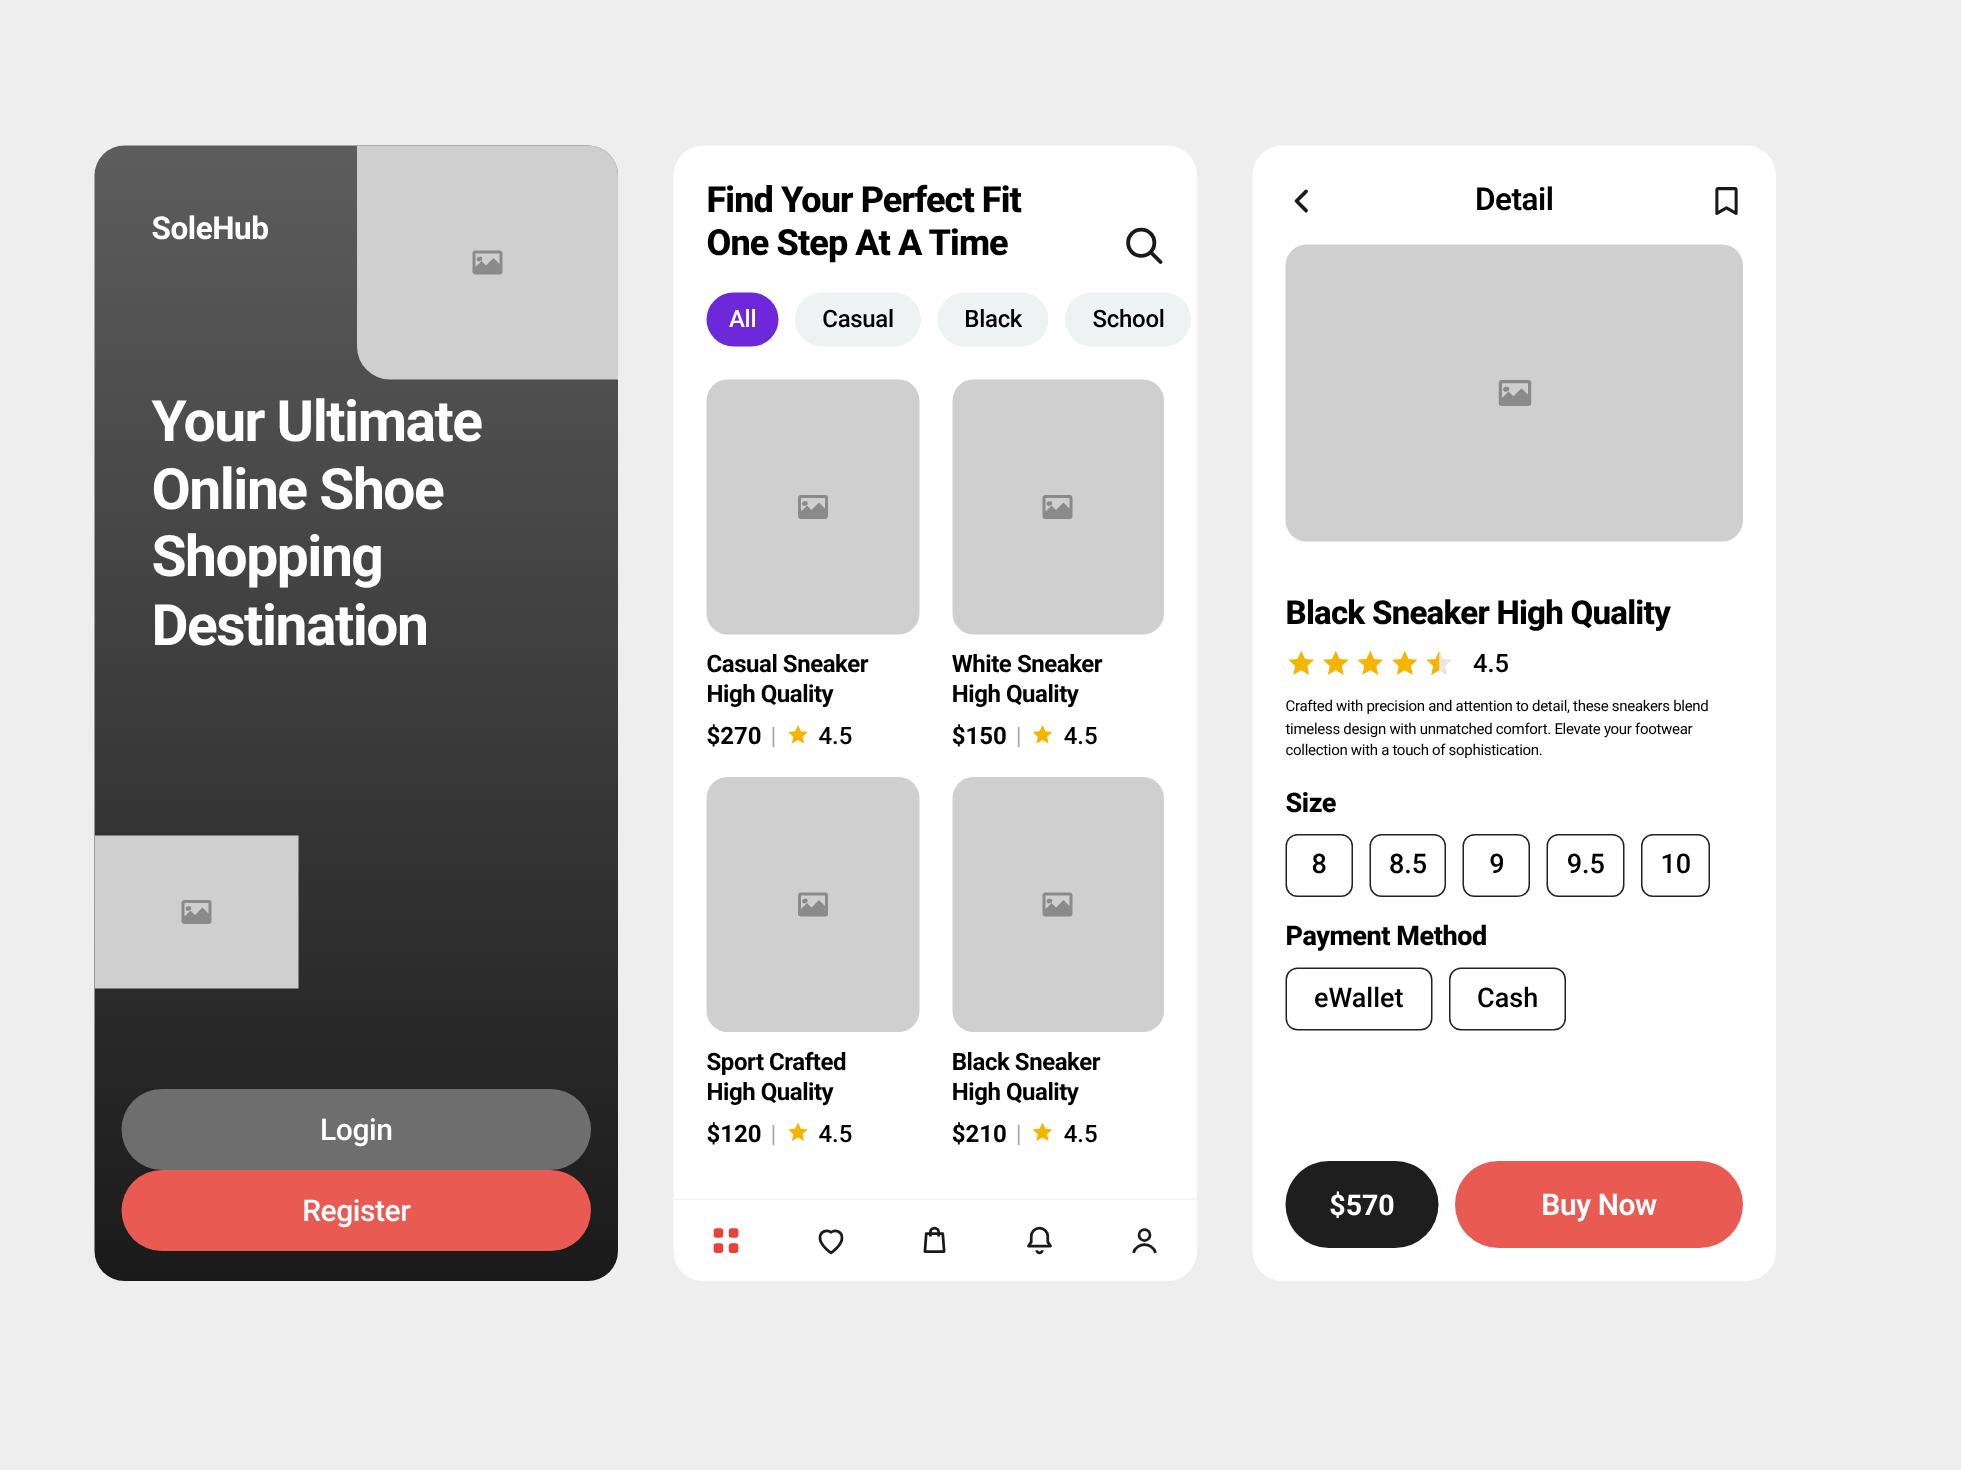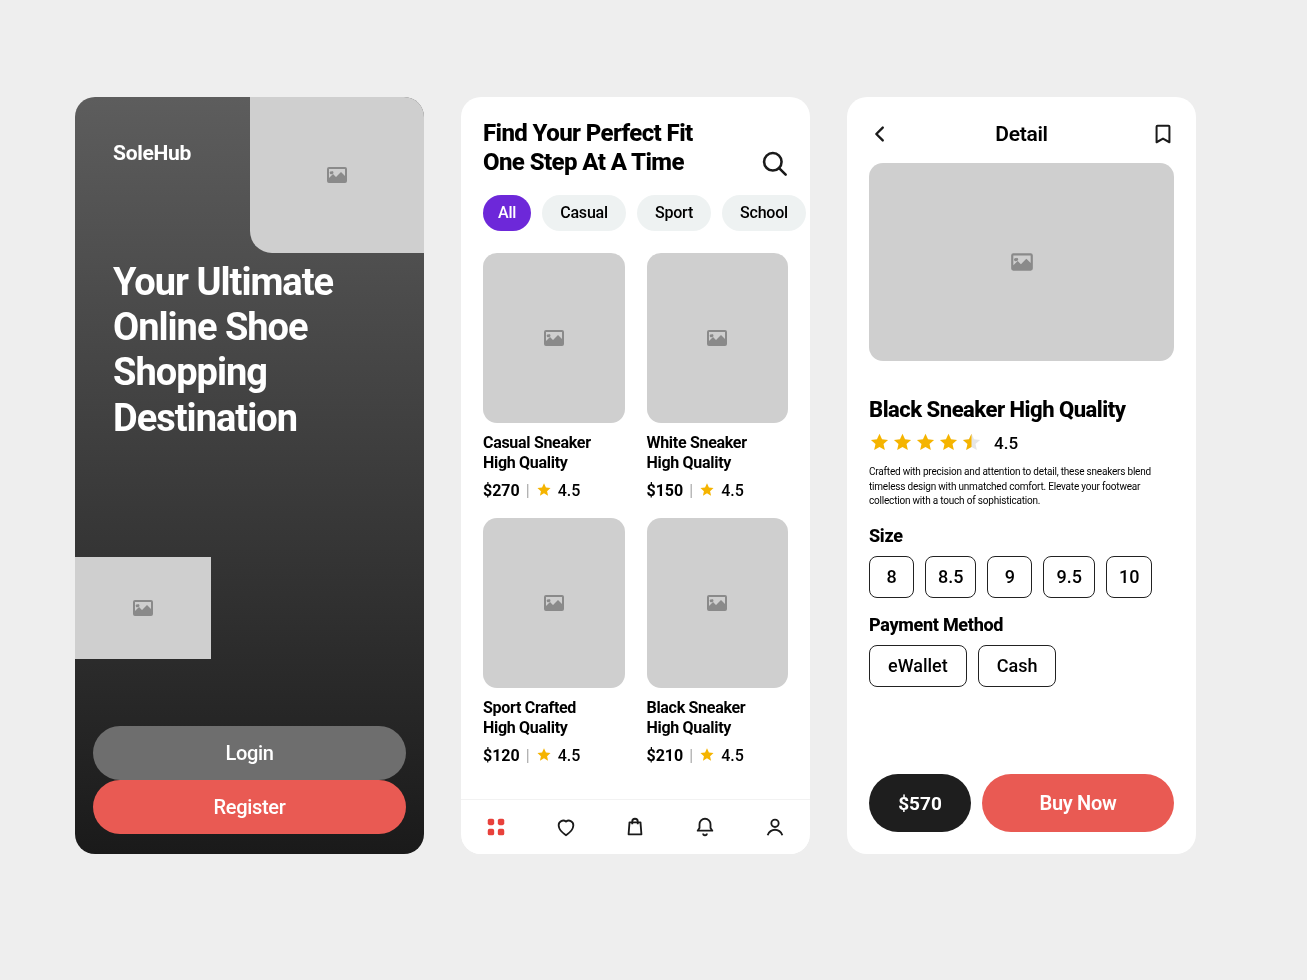--- a/index.html
+++ b/index.html
@@ -1,17 +1,17 @@
 <!DOCTYPE html>
 <html><head>
 <meta charset="utf-8">
 <style>
 *{margin:0;padding:0;box-sizing:border-box;font-family:-apple-system,BlinkMacSystemFont,"Segoe UI",Roboto,Helvetica,Arial,sans-serif;-webkit-font-smoothing:antialiased}
 body{background:#eeeeee;width:1307px;height:980px;position:relative}
-.canvas{position:absolute;left:75px;top:97px;width:1136px;height:757px;display:flex;gap:37px}
+.canvas{position:absolute;left:63px;top:97px;width:1136px;height:757px;display:flex;gap:37px}
 .phone{width:349px;height:757px;border-radius:20px;overflow:hidden;position:relative;background:#fff}
 
 .s1{background:linear-gradient(180deg,#5d5d5d 0%,#1a1a1a 100%);color:#fff;padding:0 18px}
 .s1 .brand{position:absolute;left:38px;top:44px;font-size:21px;font-weight:700;letter-spacing:-.3px}
 .s1 .img-top{position:absolute;right:0;top:0;width:174px;height:156px;background:#cfcfcf;border-bottom-left-radius:22px;display:flex;align-items:center;justify-content:center}
 .s1 .headline{position:absolute;left:38px;top:163px;font-size:38px;font-weight:700;line-height:1.19;letter-spacing:-1px}
 .s1 .img-bot{position:absolute;left:0;top:460px;width:136px;height:102px;background:#cfcfcf;border-top-right-radius:0;display:flex;align-items:center;justify-content:center}
 .btnrow{position:absolute;left:18px;right:18px;bottom:20px;display:flex;flex-direction:column;}
 .btn{height:54px;border-radius:28px;display:flex;align-items:center;justify-content:center;font-size:20px;font-weight:500;cursor:pointer;letter-spacing:-.3px}
 .btn.login{background:#6e6e6e;color:#fff}
@@ -129,21 +129,21 @@
       <div class="title">
         <span>Find Your Perfect Fit</span><br><span>One Step At A Time</span>
       </div>
       <svg class="searchic" viewBox="0 0 24 24">
           <use href="#ic-search"></use>
         </svg>
     </div>
     <div class="chips">
       <div class="chip active">All</div>
       <div class="chip">Casual</div>
-      <div class="chip">Sport</div>
+      <div class="chip">Black</div>
       <div class="chip">School</div>
     </div>
     <div class="grid">
 
       <div class="card">
         <div class="thumb">
             <svg width="24" height="24" viewBox="0 0 24 24">
               <use href="#ph-img"></use>
             </svg>
           </div>

